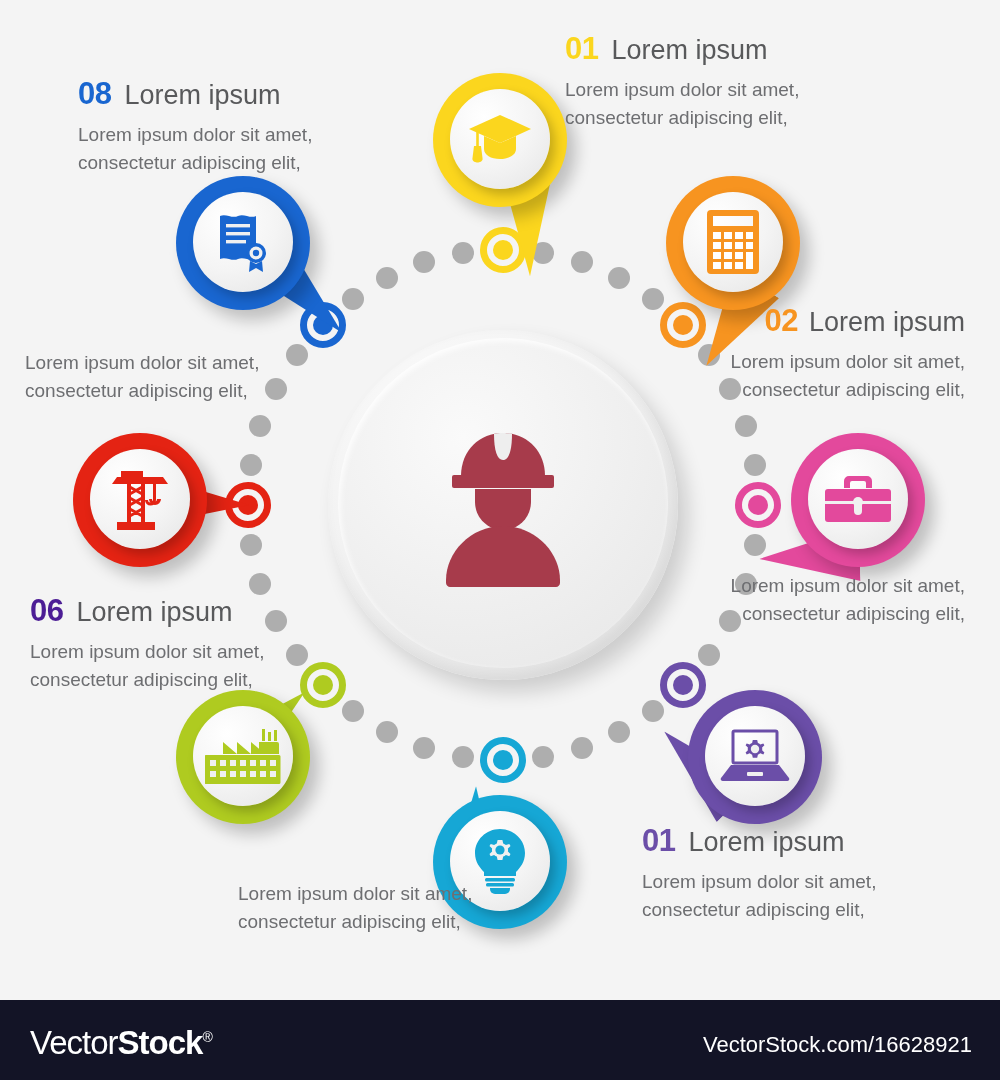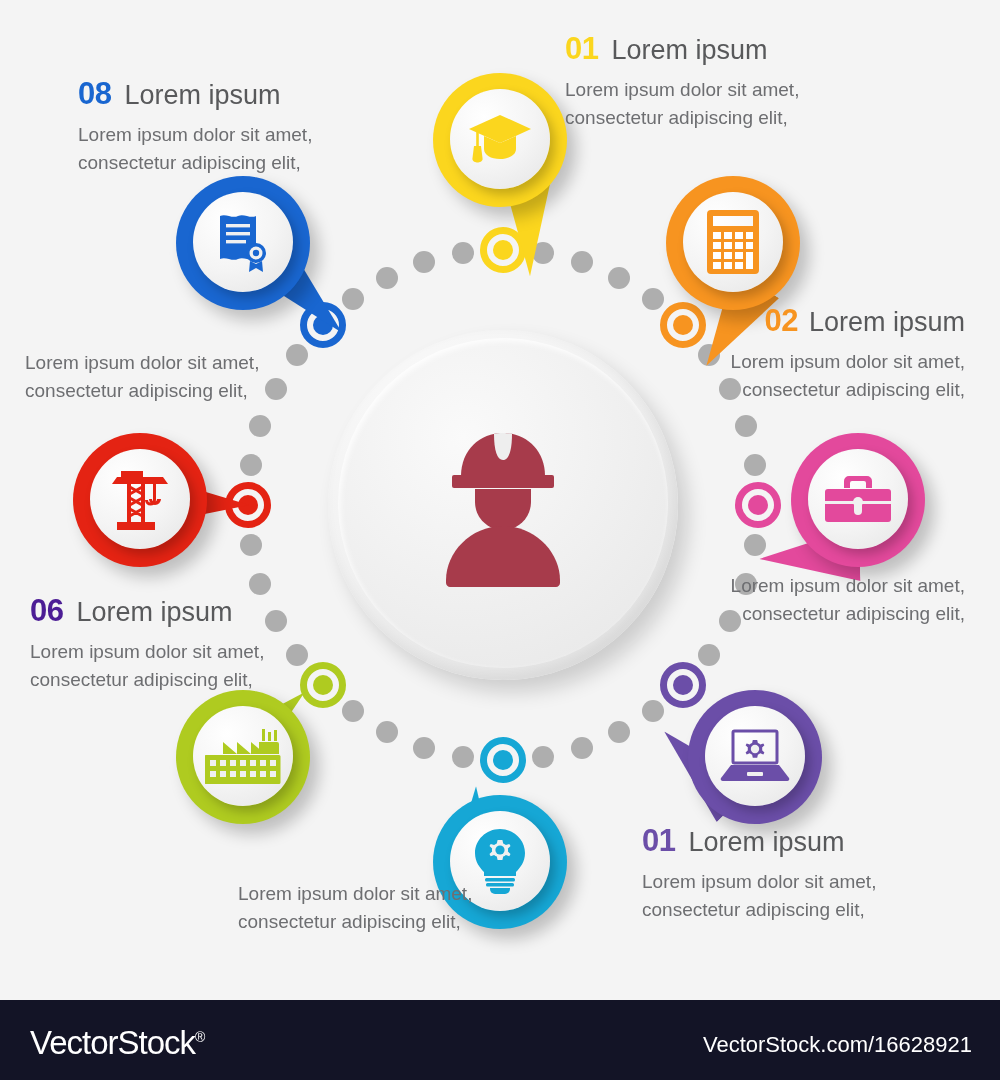--- a/index.html
+++ b/index.html
@@ -77,21 +77,21 @@
   
   .wm {
     position:absolute; left:0; top:1000px; width:1000px; height:80px;
     background:#131426;
   }
   .wm-logo {
     position:absolute; left:30px; top:24px;
     font-size:33px; color:#ffffff; letter-spacing:-1px; white-space:nowrap;
     font-family: "Liberation Sans", sans-serif;
   }
-  .wm-logo .b { font-weight:normal; }
+  .wm-logo .b { font-weight:bold; }
   .wm-logo .reg { font-size:14px; vertical-align:super; }
   .wm-url {
     position:absolute; right:28px; top:32px;
     font-size:22px; color:#ffffff; letter-spacing:0px; white-space:nowrap;
   }
 </style>
 </head>
 <body>
 
 <div id="root">

